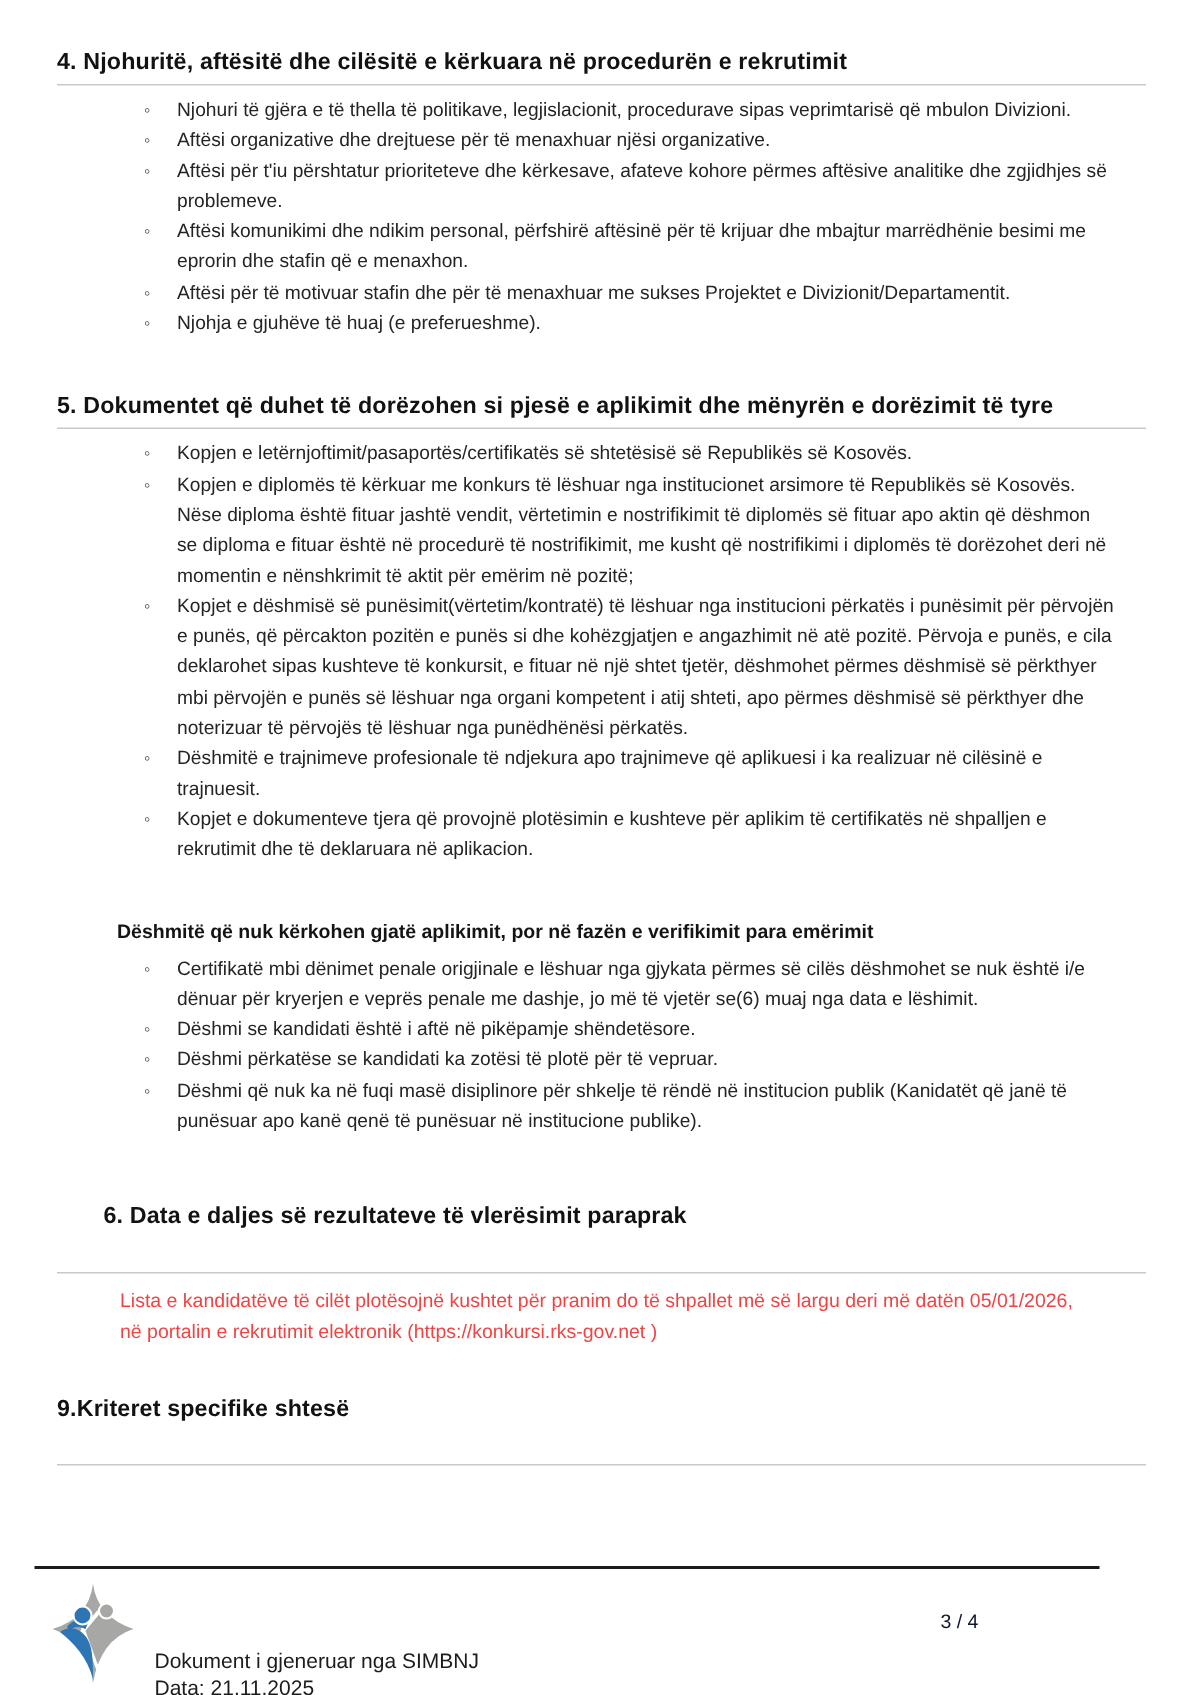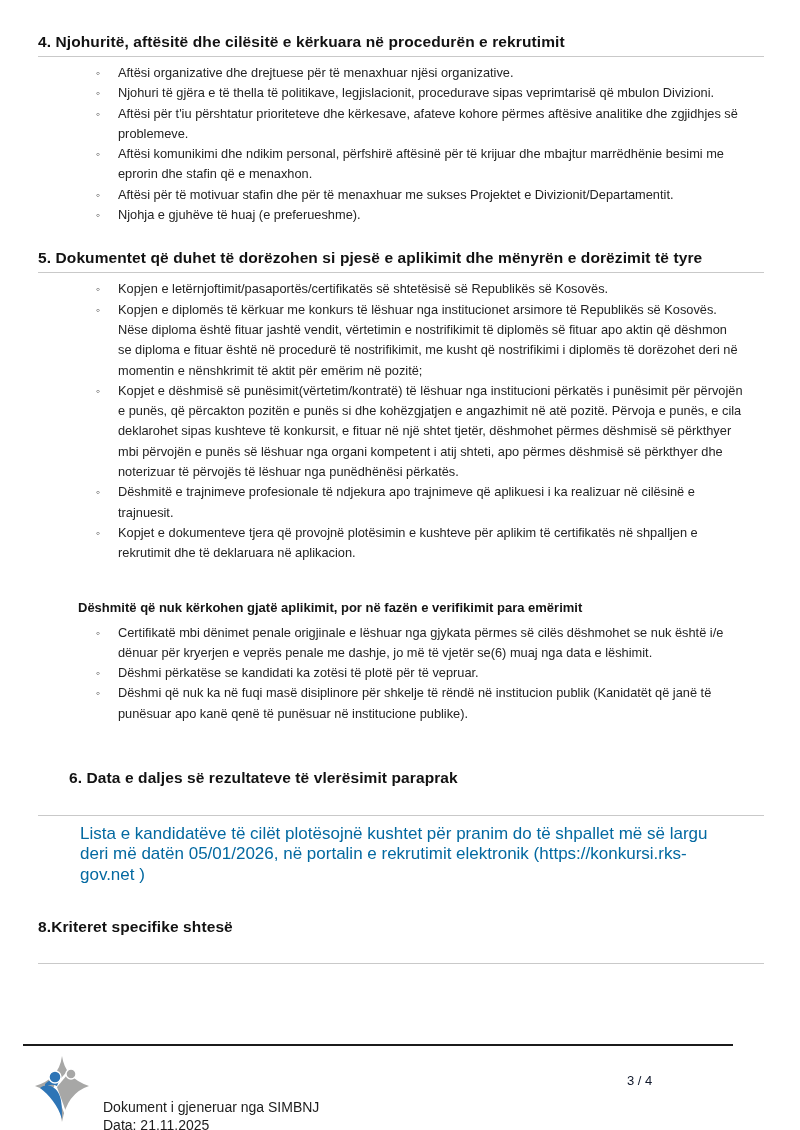--- a/index.html
+++ b/index.html
@@ -26,29 +26,29 @@
     position:relative;
     font-size:12.8px;line-height:20.3px;
     max-width:625px;color:#242424;
   }
   ul.bullets li::before{
     content:"◦";
     position:absolute;left:-22px;top:0;
     font-size:12px;color:#3a3a3a;
   }
   .sec4-list{margin-top:6px;}
-  .sec5-title{margin-top:21px;}
+  .sec5-title{margin-top:34px;}
   .sub-title{
     font-size:13px;font-weight:bold;color:#141414;
     margin:34px 0 0 40px;max-width:640px;line-height:19px;
   }
   .sub-list{margin-top:16px;}
   .sec6-title{margin-top:42px;margin-left:31px;}
   .body-par{
-    font-size:17px;line-height:20.3px;color:#0369a1;
+    font-size:13px;line-height:20.3px;color:#ef4444;
     margin:8px 0 0 42px;max-width:640px;
   }
   .sec7-title{margin-top:30px;}
   .rule.sec7-rule{margin-top:25px;}
   .nuk-ka{margin-top:22px;}
   
   .footer-line{
     position:absolute;left:23px;top:1044px;
     width:710px;height:2px;background:#1b1b1b;
   }
@@ -63,50 +63,51 @@
   }
 </style>
 </head>
 <body>
 
 <div class="content">
 
   <h2 class="section-title">4. Njohuritë, aftësitë dhe cilësitë e kërkuara në procedurën e rekrutimit</h2>
   <div class="rule"></div>
   <ul class="bullets sec4-list">
+    <li>Njohuri të gjëra e të thella të politikave, legjislacionit, procedurave sipas veprimtarisë që mbulon Divizioni.</li>
     <li>Aftësi organizative dhe drejtuese për të menaxhuar njësi organizative.</li>
-    <li>Njohuri të gjëra e të thella të politikave, legjislacionit, procedurave sipas veprimtarisë që mbulon Divizioni.</li>
     <li>Aftësi për t'iu përshtatur prioriteteve dhe kërkesave, afateve kohore përmes aftësive analitike dhe zgjidhjes së problemeve.</li>
     <li>Aftësi komunikimi dhe ndikim personal, përfshirë aftësinë për të krijuar dhe mbajtur marrëdhënie besimi me eprorin dhe stafin që e menaxhon.</li>
     <li>Aftësi për të motivuar stafin dhe për të menaxhuar me sukses Projektet e Divizionit/Departamentit.</li>
     <li>Njohja e gjuhëve të huaj (e preferueshme).</li>
   </ul>
 
   <h2 class="section-title sec5-title">5. Dokumentet që duhet të dorëzohen si pjesë e aplikimit dhe mënyrën e dorëzimit të tyre</h2>
   <div class="rule"></div>
   <ul class="bullets">
     <li>Kopjen e letërnjoftimit/pasaportës/certifikatës së shtetësisë së Republikës së Kosovës.</li>
     <li>Kopjen e diplomës të kërkuar me konkurs të lëshuar nga institucionet arsimore të Republikës së Kosovës. Nëse diploma është fituar jashtë vendit, vërtetimin e nostrifikimit të diplomës së fituar apo aktin që dëshmon se diploma e fituar është në procedurë të nostrifikimit, me kusht që nostrifikimi i diplomës të dorëzohet deri në momentin e nënshkrimit të aktit për emërim në pozitë;</li>
     <li>Kopjet e dëshmisë së punësimit(vërtetim/kontratë) të lëshuar nga institucioni përkatës i punësimit për përvojën e punës, që përcakton pozitën e punës si dhe kohëzgjatjen e angazhimit në atë pozitë. Përvoja e punës, e cila deklarohet sipas kushteve të konkursit, e fituar në një shtet tjetër, dëshmohet përmes dëshmisë së përkthyer mbi përvojën e punës së lëshuar nga organi kompetent i atij shteti, apo përmes dëshmisë së përkthyer dhe noterizuar të përvojës të lëshuar nga punëdhënësi përkatës.</li>
     <li>Dëshmitë e trajnimeve profesionale të ndjekura apo trajnimeve që aplikuesi i ka realizuar në cilësinë e trajnuesit.</li>
     <li>Kopjet e dokumenteve tjera që provojnë plotësimin e kushteve për aplikim të certifikatës në shpalljen e rekrutimit dhe të deklaruara në aplikacion.</li>
   </ul>
 
   <div class="sub-title">Dëshmitë që nuk kërkohen gjatë aplikimit, por në fazën e verifikimit para emërimit</div>
   <ul class="bullets sub-list">
     <li>Certifikatë mbi dënimet penale origjinale e lëshuar nga gjykata përmes së cilës dëshmohet se nuk është i/e dënuar për kryerjen e veprës penale me dashje, jo më të vjetër se(6) muaj nga data e lëshimit.</li>
+    <li>Dëshmi se kandidati është i aftë në pikëpamje shëndetësore.</li>
     <li>Dëshmi përkatëse se kandidati ka zotësi të plotë për të vepruar.</li>
     <li>Dëshmi që nuk ka në fuqi masë disiplinore për shkelje të rëndë në institucion publik (Kanidatët që janë të punësuar apo kanë qenë të punësuar në institucione publike).</li>
   </ul>
 
   <h2 class="section-title sec6-title">6. Data e daljes së rezultateve të vlerësimit paraprak</h2>
   <div class="rule detached"></div>
   <p class="body-par">Lista e kandidatëve të cilët plotësojnë kushtet për pranim do të shpallet më së largu deri më datën 05/01/2026, në portalin e rekrutimit elektronik (https://konkursi.rks-gov.net )</p>
 
-  <h2 class="section-title sec7-title">8.Kriteret specifike shtesë</h2>
+  <h2 class="section-title sec7-title">9.Kriteret specifike shtesë</h2>
   <div class="rule detached sec7-rule"></div>
 
 </div>
 
 <div class="footer-line"></div>
 
 <div class="footer-logo">
   <svg width="58" height="68" viewBox="0 0 58 68" xmlns="http://www.w3.org/2000/svg">
 
     <path d="M29 1 Q32 23 56 31 Q34 38 29 67 Q26 39 2 31 Q26 24 29 1 Z" fill="#a7a7a6"></path>

